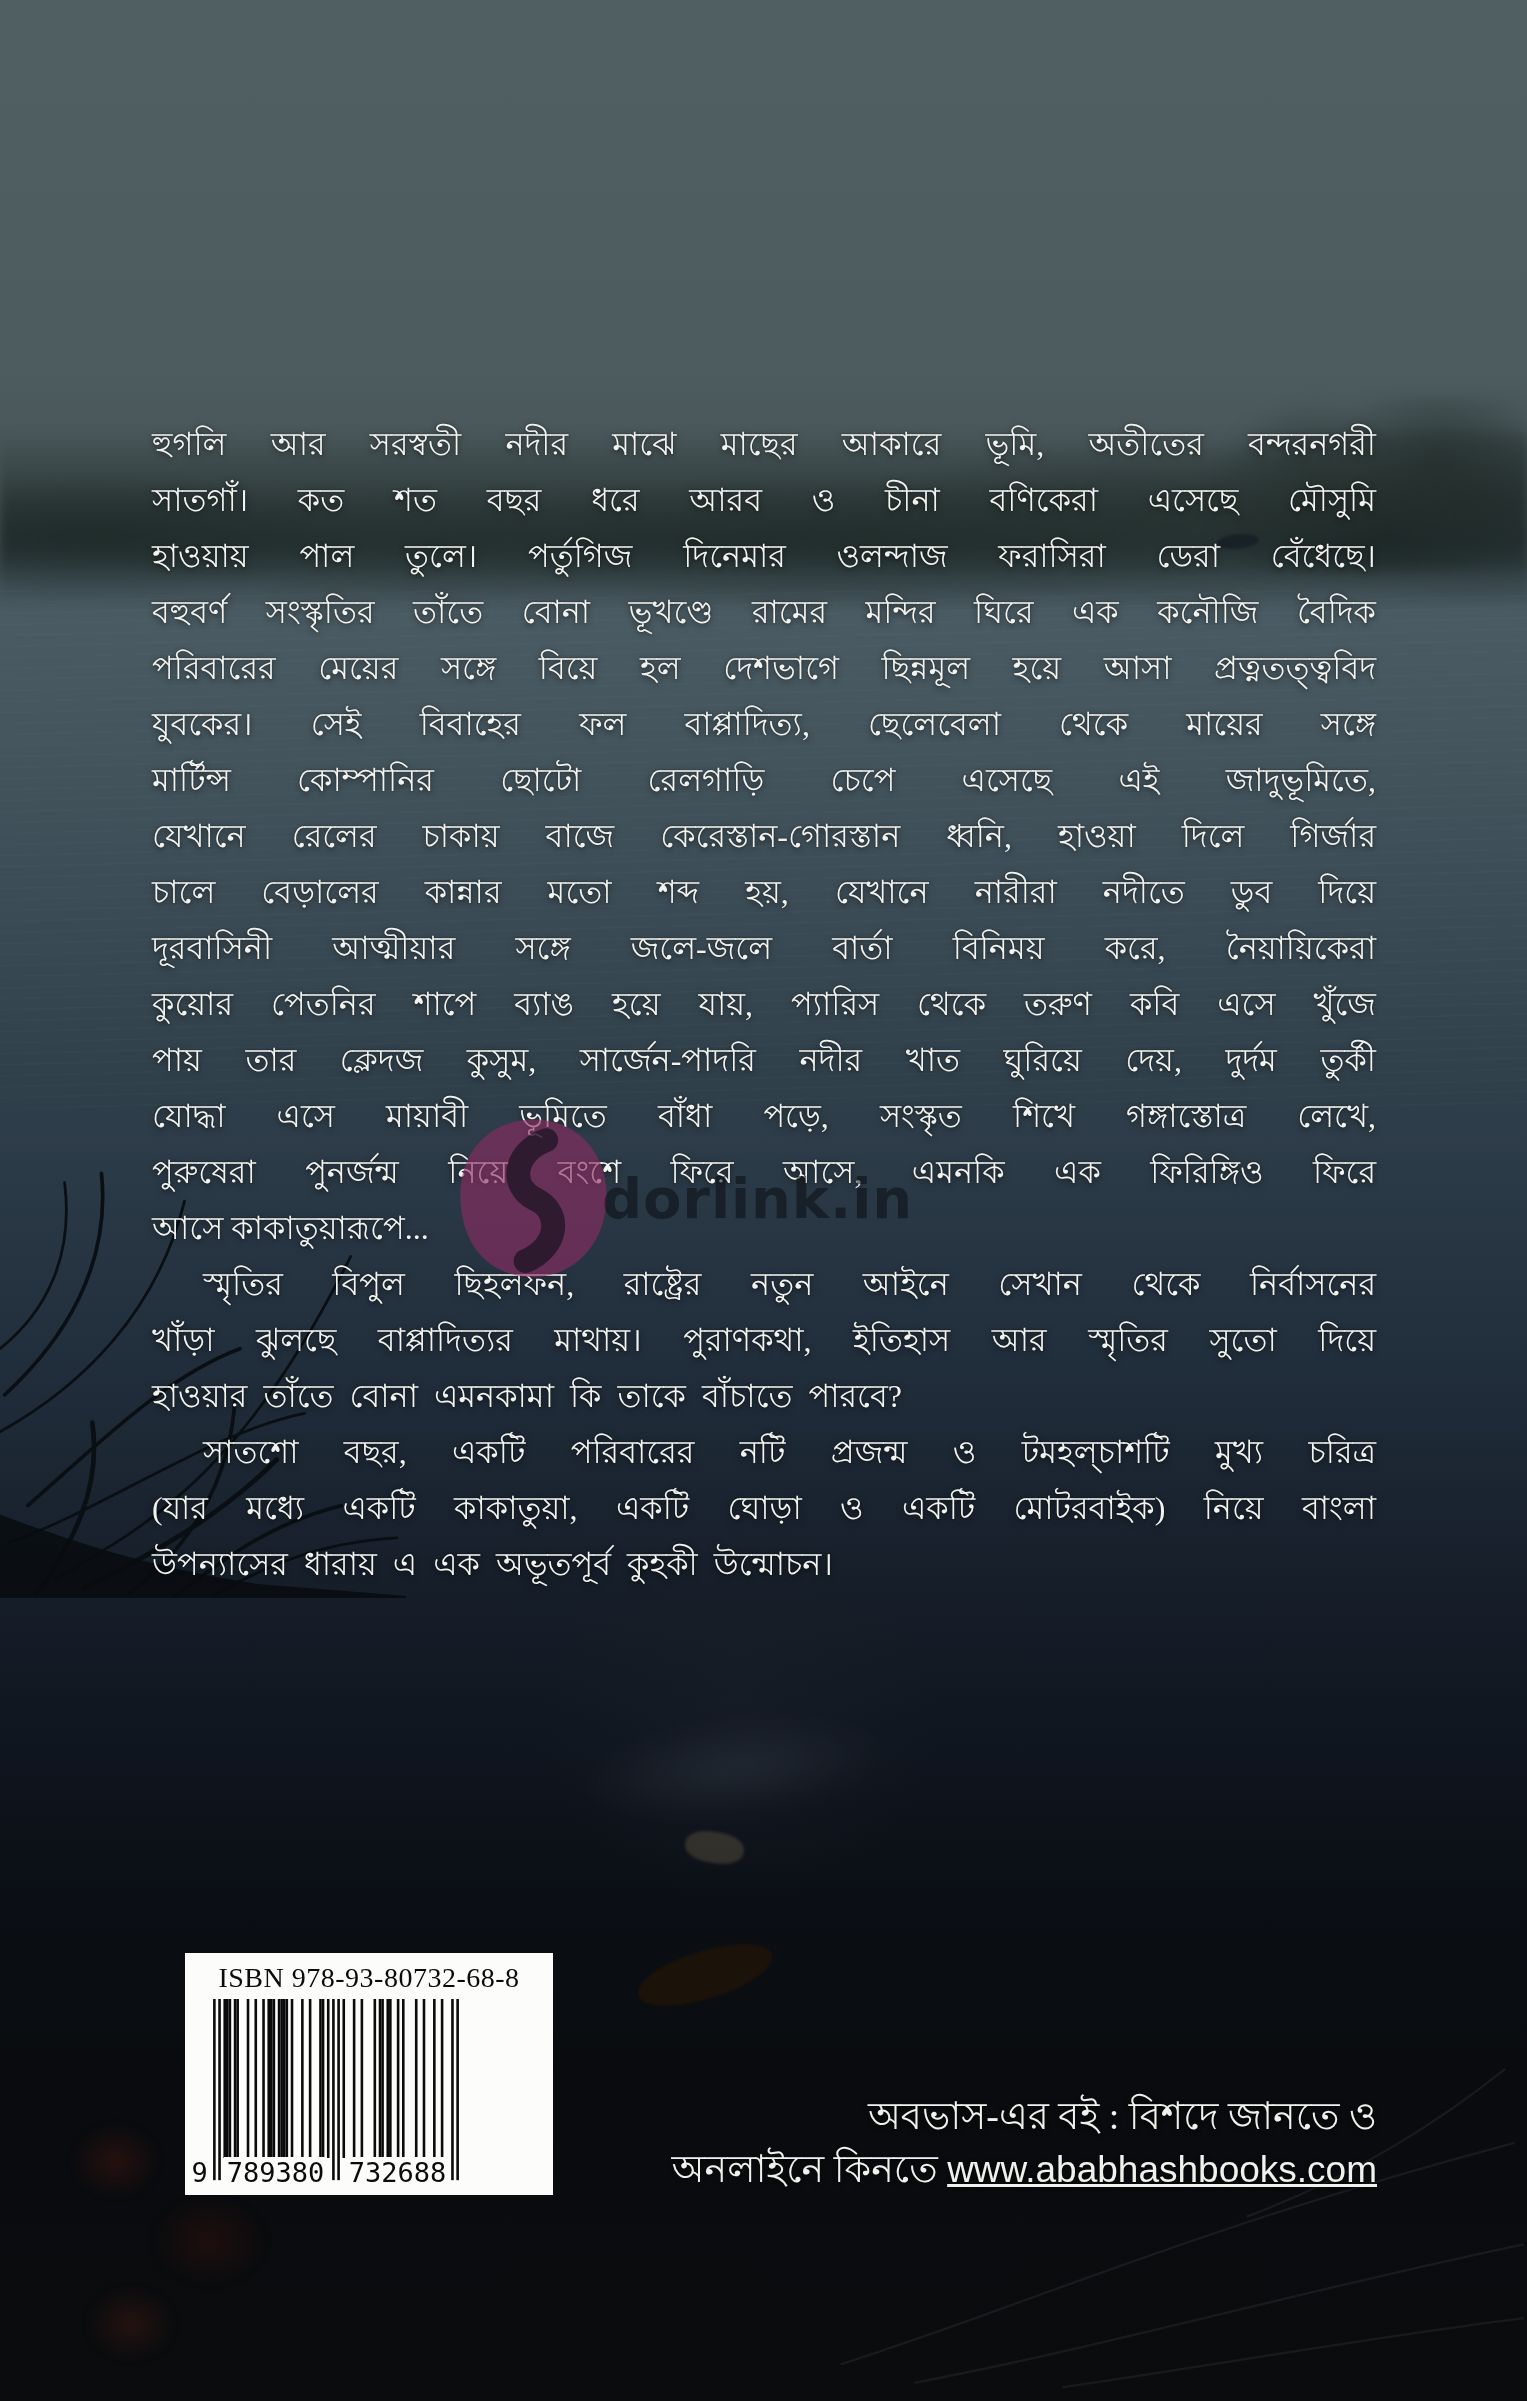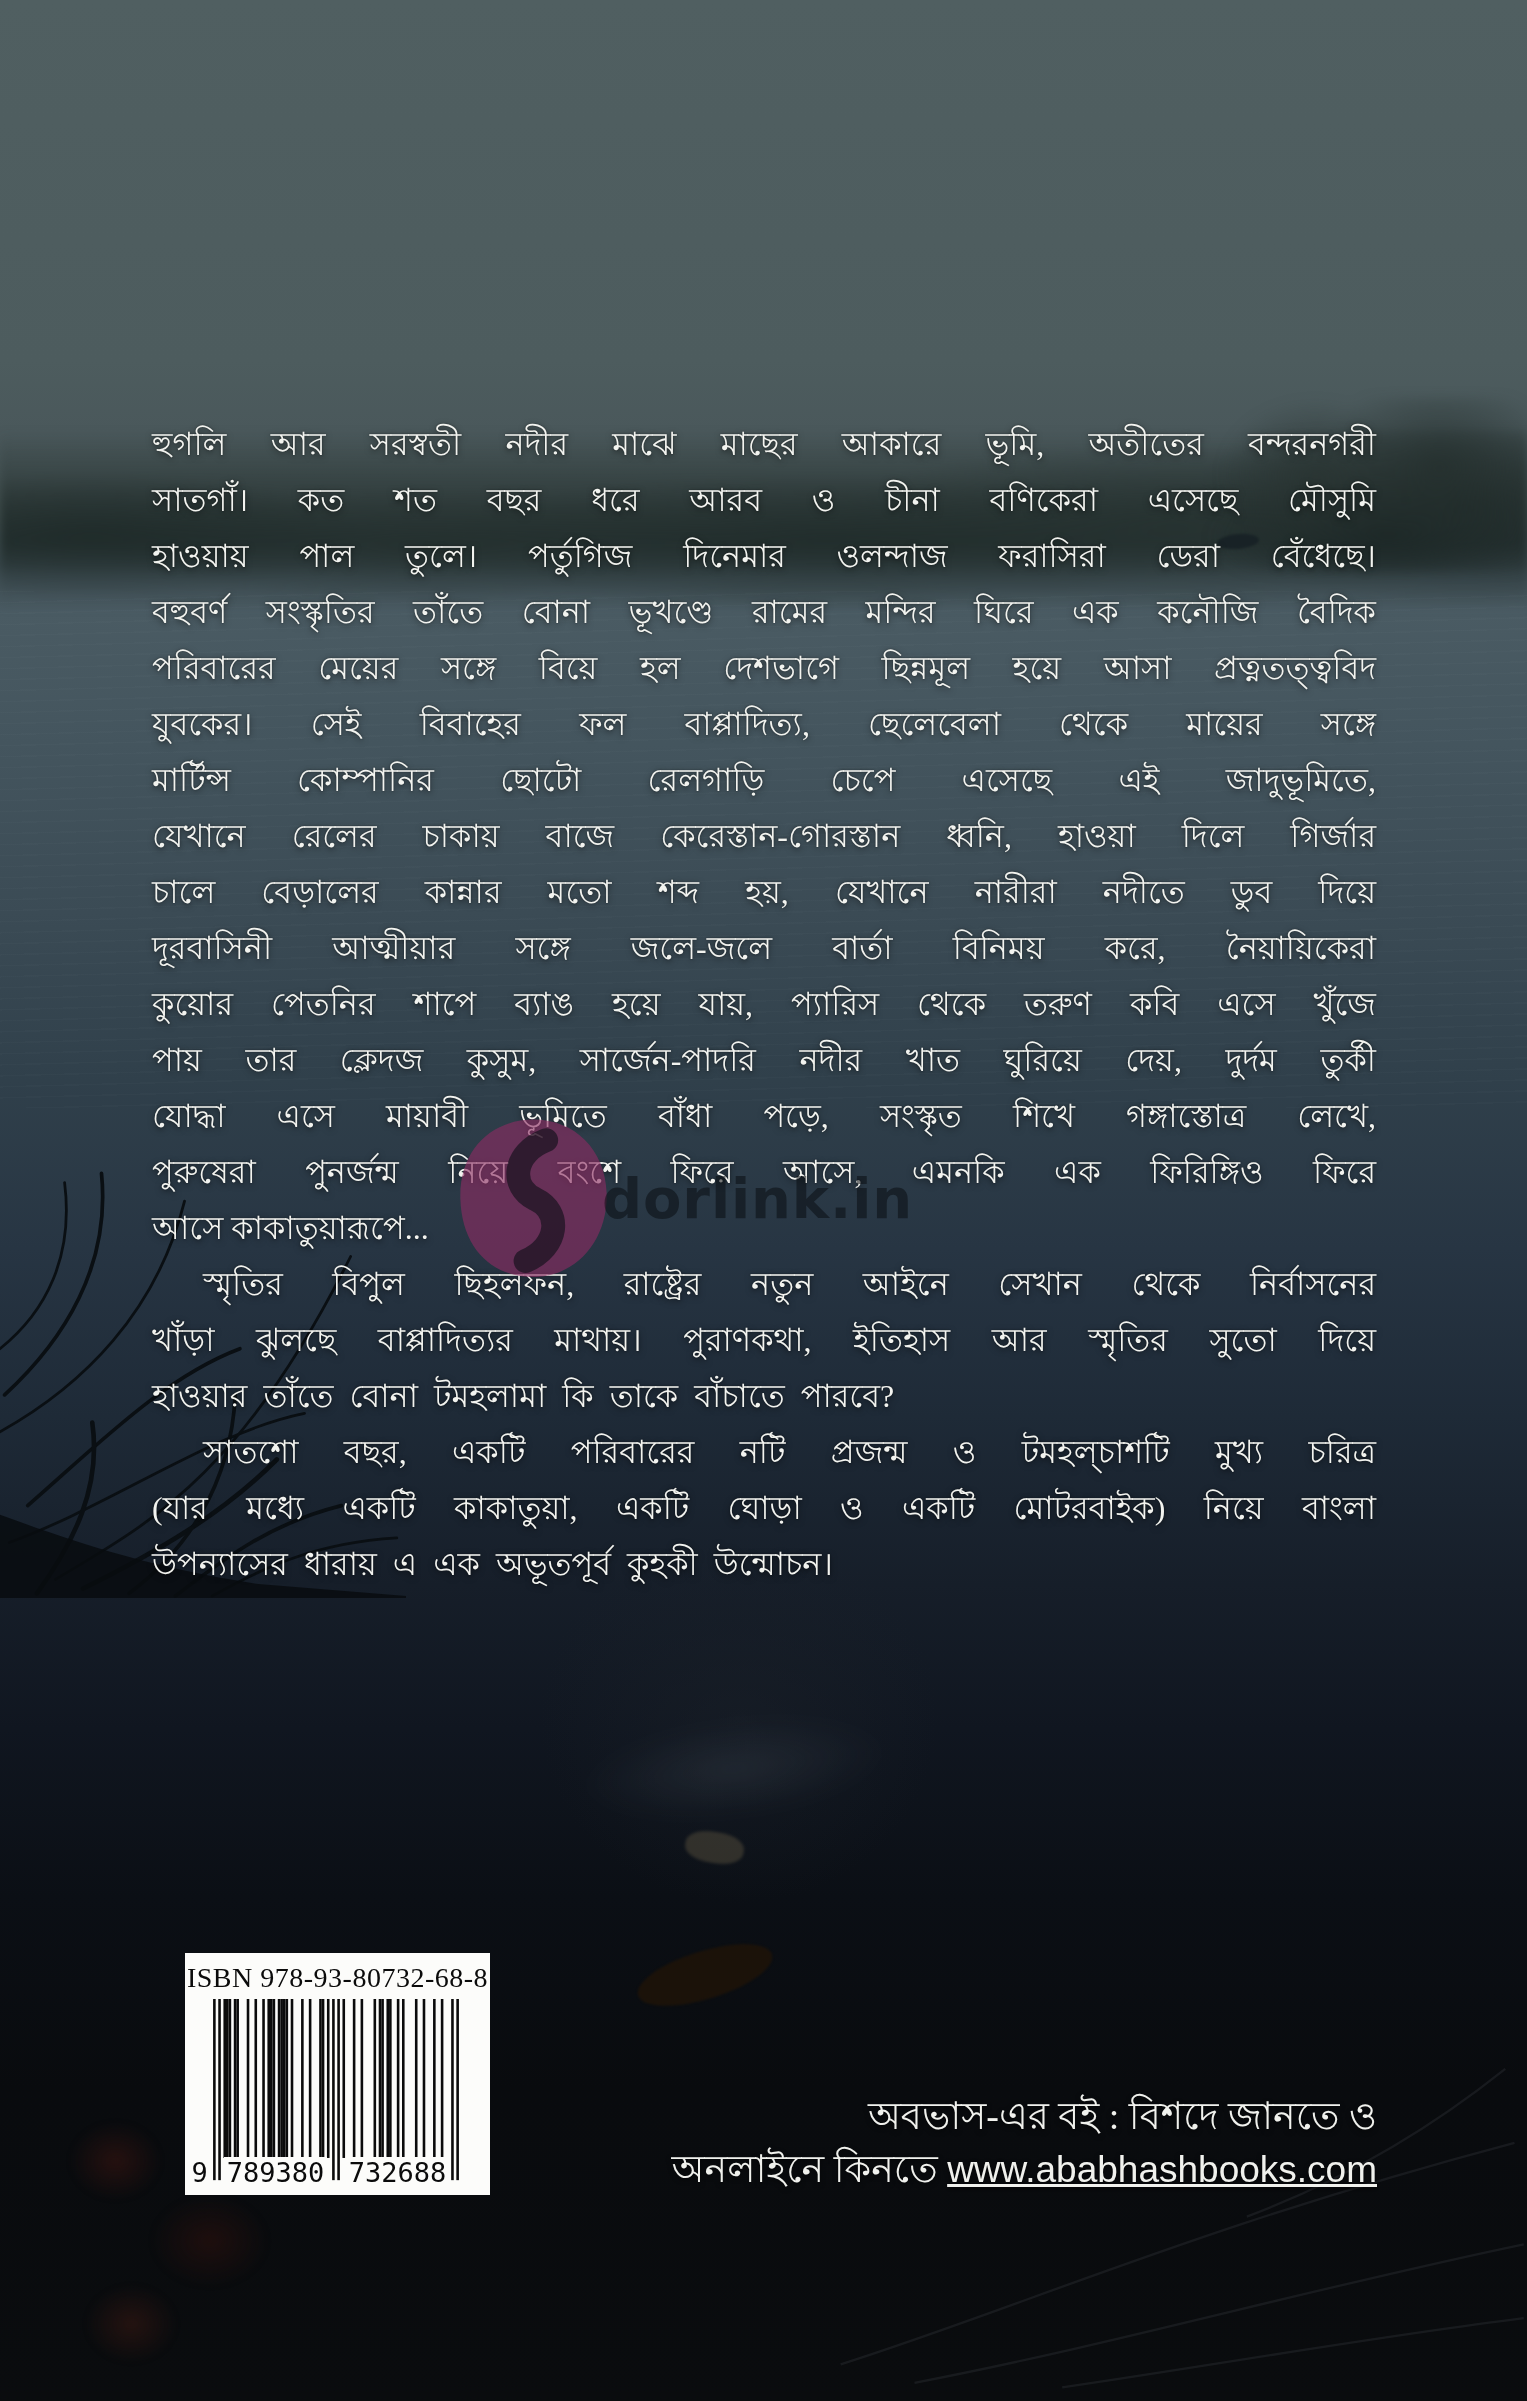--- a/index.html
+++ b/index.html
@@ -52,21 +52,21 @@
     font-size:56px;font-weight:600;letter-spacing:0.9px;color:rgba(8,11,16,.52);}
   
   .body-text{position:absolute;left:152px;top:416px;width:1224px;z-index:3;
     font-size:32px;color:#f2f3ef;
     text-shadow:0 1.8px 6.5px rgba(0,0,0,.55), 0 0 1.8px rgba(0,0,0,.45);}
   .bline{height:56px;line-height:56px;white-space:normal;}
   .bline.just{text-align:justify;}
   .bline.just::after{content:"";display:inline-block;width:100%;height:0;}
   .bline.loose{word-spacing:.25em;}
   
-  .barcode-box{position:absolute;left:185px;top:1953px;width:305px;height:242px;
+  .barcode-box{position:absolute;left:185px;top:1953px;width:368px;height:242px;
     background:#fcfcfa;z-index:4;color:#0b0b0b;}
   .isbn-label{position:absolute;left:0;top:9.2px;width:100%;text-align:center;
     font-family:"Liberation Serif","DejaVu Serif",serif;font-size:28px;letter-spacing:0.5px;}
   .bars{position:absolute;left:28px;top:46px;fill:#0b0b0b;}
   .bc-digits{position:absolute;left:0;top:204px;width:100%;height:33px;
     font-family:"DejaVu Sans Mono","Liberation Mono",monospace;font-size:27px;}
   .bc-digits span{position:absolute;background:#fcfcfa;padding:0 2.8px;}
   .bc-lead{left:3.7px;}
   .bc-g1{left:39px;}
   .bc-g2{left:161px;}
@@ -126,21 +126,21 @@
       <div class="bline just">যেখানে রেলের চাকায় বাজে কেরেস্তান-গোরস্তান ধ্বনি, হাওয়া দিলে গির্জার</div>
       <div class="bline just">চালে বেড়ালের কান্নার মতো শব্দ হয়, যেখানে নারীরা নদীতে ডুব দিয়ে</div>
       <div class="bline just">দূরবাসিনী আত্মীয়ার সঙ্গে জলে-জলে বার্তা বিনিময় করে, নৈয়ায়িকেরা</div>
       <div class="bline just">কুয়োর পেতনির শাপে ব্যাঙ হয়ে যায়, প্যারিস থেকে তরুণ কবি এসে খুঁজে</div>
       <div class="bline just">পায় তার ক্লেদজ কুসুম, সার্জেন-পাদরি নদীর খাত ঘুরিয়ে দেয়, দুর্দম তুর্কী</div>
       <div class="bline just">যোদ্ধা এসে মায়াবী ভূমিতে বাঁধা পড়ে, সংস্কৃত শিখে গঙ্গাস্তোত্র লেখে,</div>
       <div class="bline just">পুরুষেরা পুনর্জন্ম নিয়ে বংশে ফিরে আসে, এমনকি এক ফিরিঙ্গিও ফিরে</div>
       <div class="bline">আসে কাকাতুয়ারূপে...</div>
       <div class="bline just" style="text-indent: 51px;">স্মৃতির বিপুল ছিহলফন, রাষ্ট্রের নতুন আইনে সেখান থেকে নির্বাসনের</div>
       <div class="bline just">খাঁড়া ঝুলছে বাপ্পাদিত্যর মাথায়। পুরাণকথা, ইতিহাস আর স্মৃতির সুতো দিয়ে</div>
-      <div class="bline loose">হাওয়ার তাঁতে বোনা টমহলামা কি তাকে বাঁচাতে পারবে?</div>
+      <div class="bline loose">হাওয়ার তাঁতে বোনা এমনকামা কি তাকে বাঁচাতে পারবে?</div>
       <div class="bline just" style="text-indent: 51px;">সাতশো বছর, একটি পরিবারের নটি প্রজন্ম ও টমহল্চাশটি মুখ্য চরিত্র</div>
       <div class="bline just">(যার মধ্যে একটি কাকাতুয়া, একটি ঘোড়া ও একটি মোটরবাইক) নিয়ে বাংলা</div>
       <div class="bline loose">উপন্যাসের ধারায় এ এক অভূতপূর্ব কুহকী উন্মোচন।</div>
     </div>
 
   <svg class="wm-logo" viewBox="0 0 100 104">
     <path d="M50,2 C76,2 95,21 96,48 C97,77 78,100 52,101 C25,102 5,84 4,52 C3,21 24,2 50,2 Z" fill="rgba(140,44,98,.62)"></path>
     <path d="M58,15 C37,23 35,44 51,52 C68,60 66,82 45,91" fill="none" stroke="rgba(10,14,20,.6)" stroke-width="15" stroke-linecap="round"></path>
   </svg>
   <div class="wm-text">dorlink.in</div>

